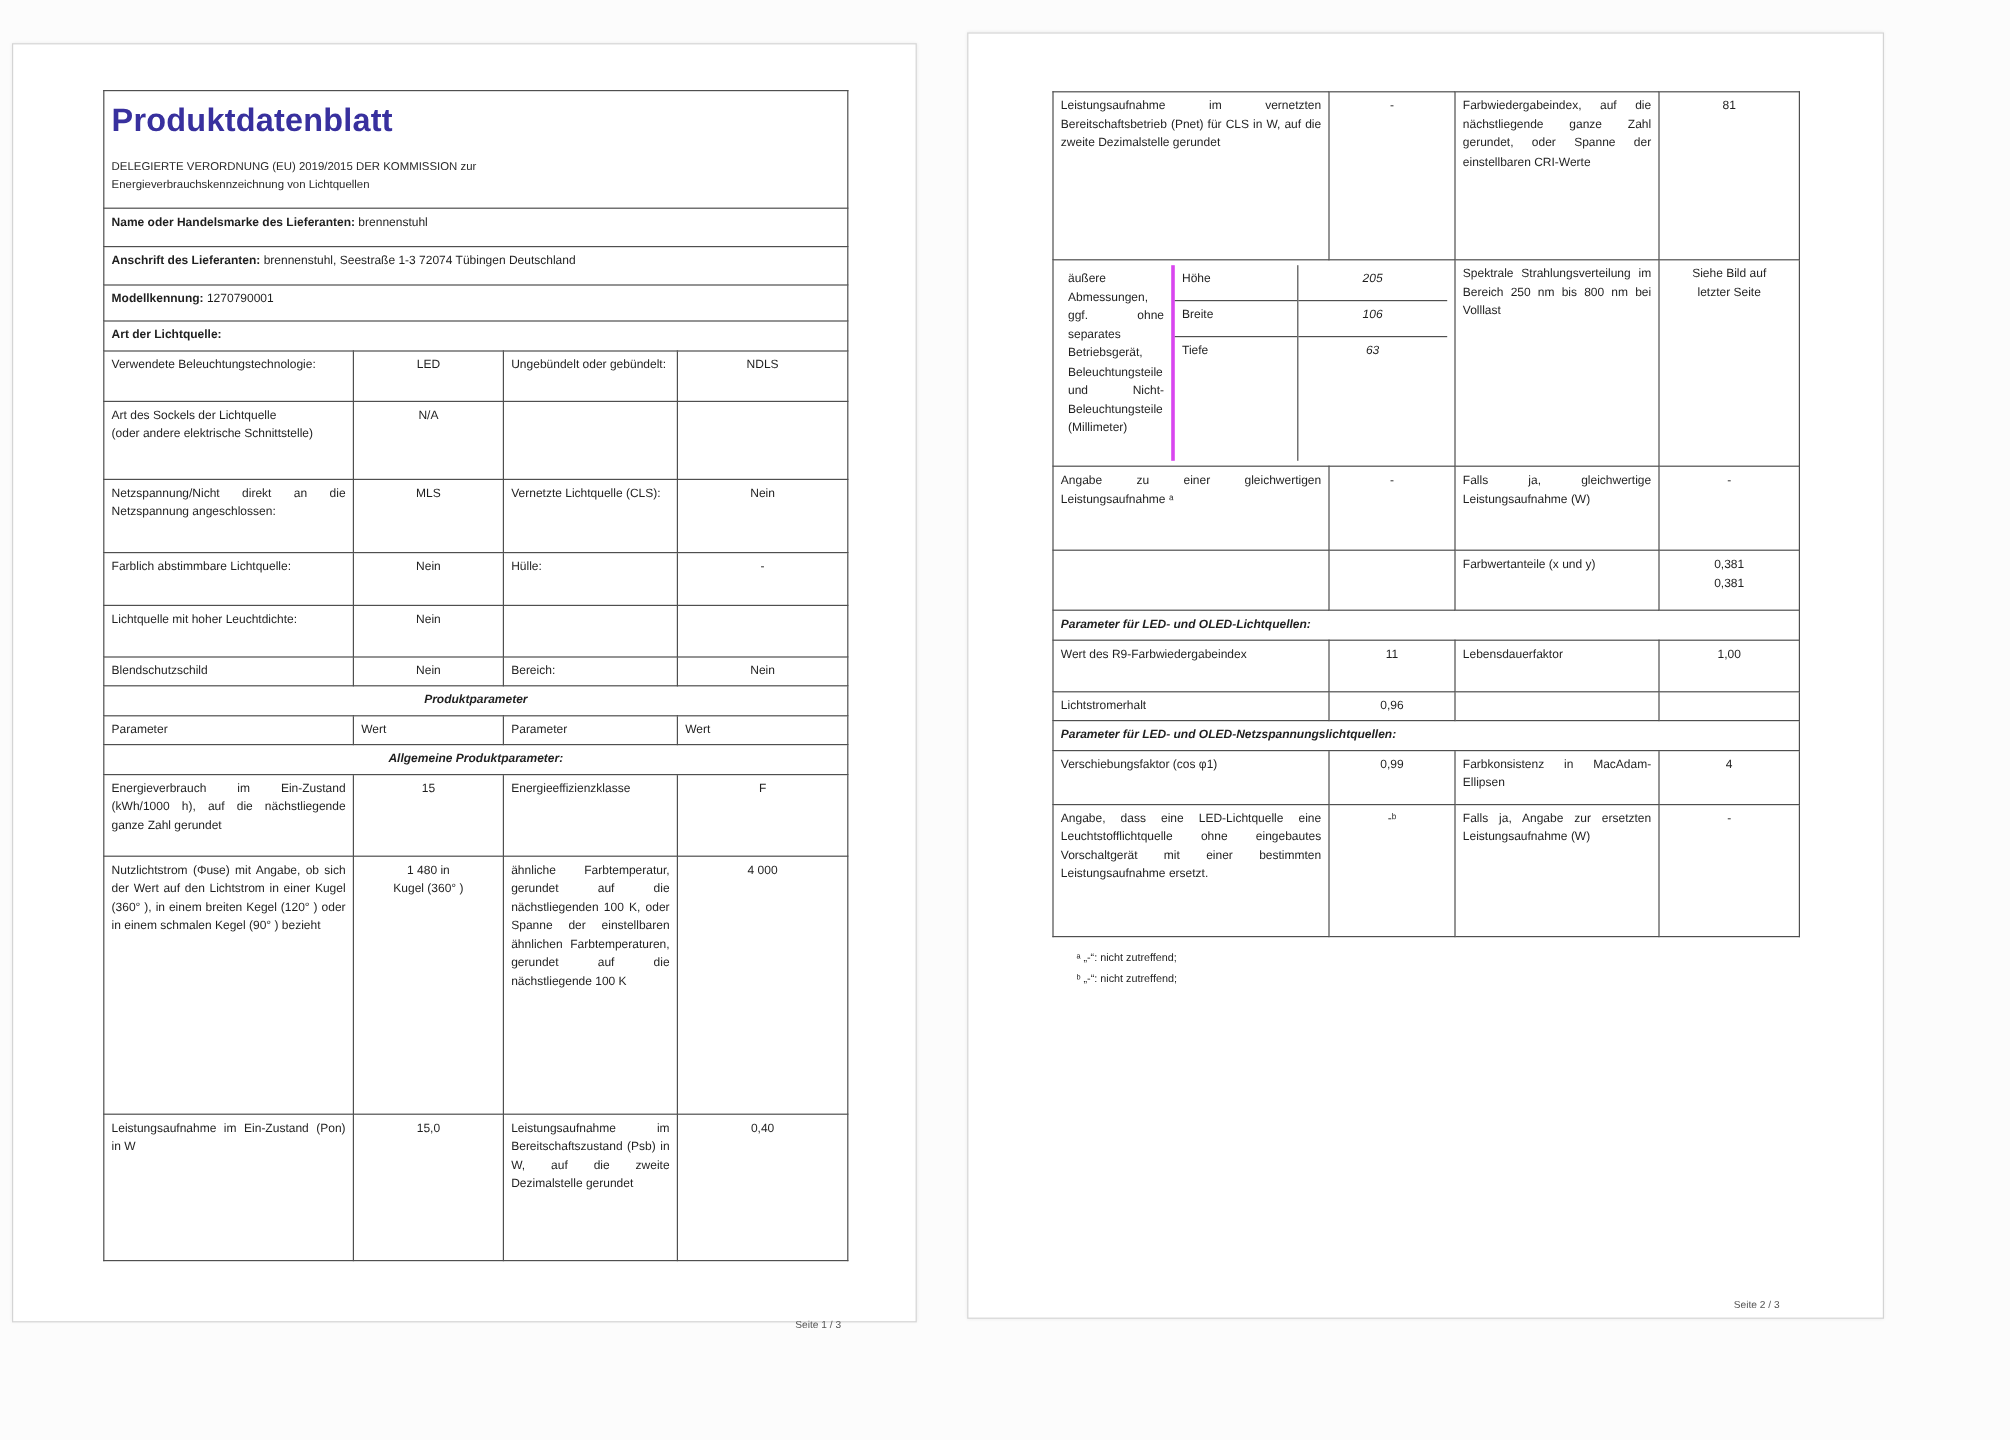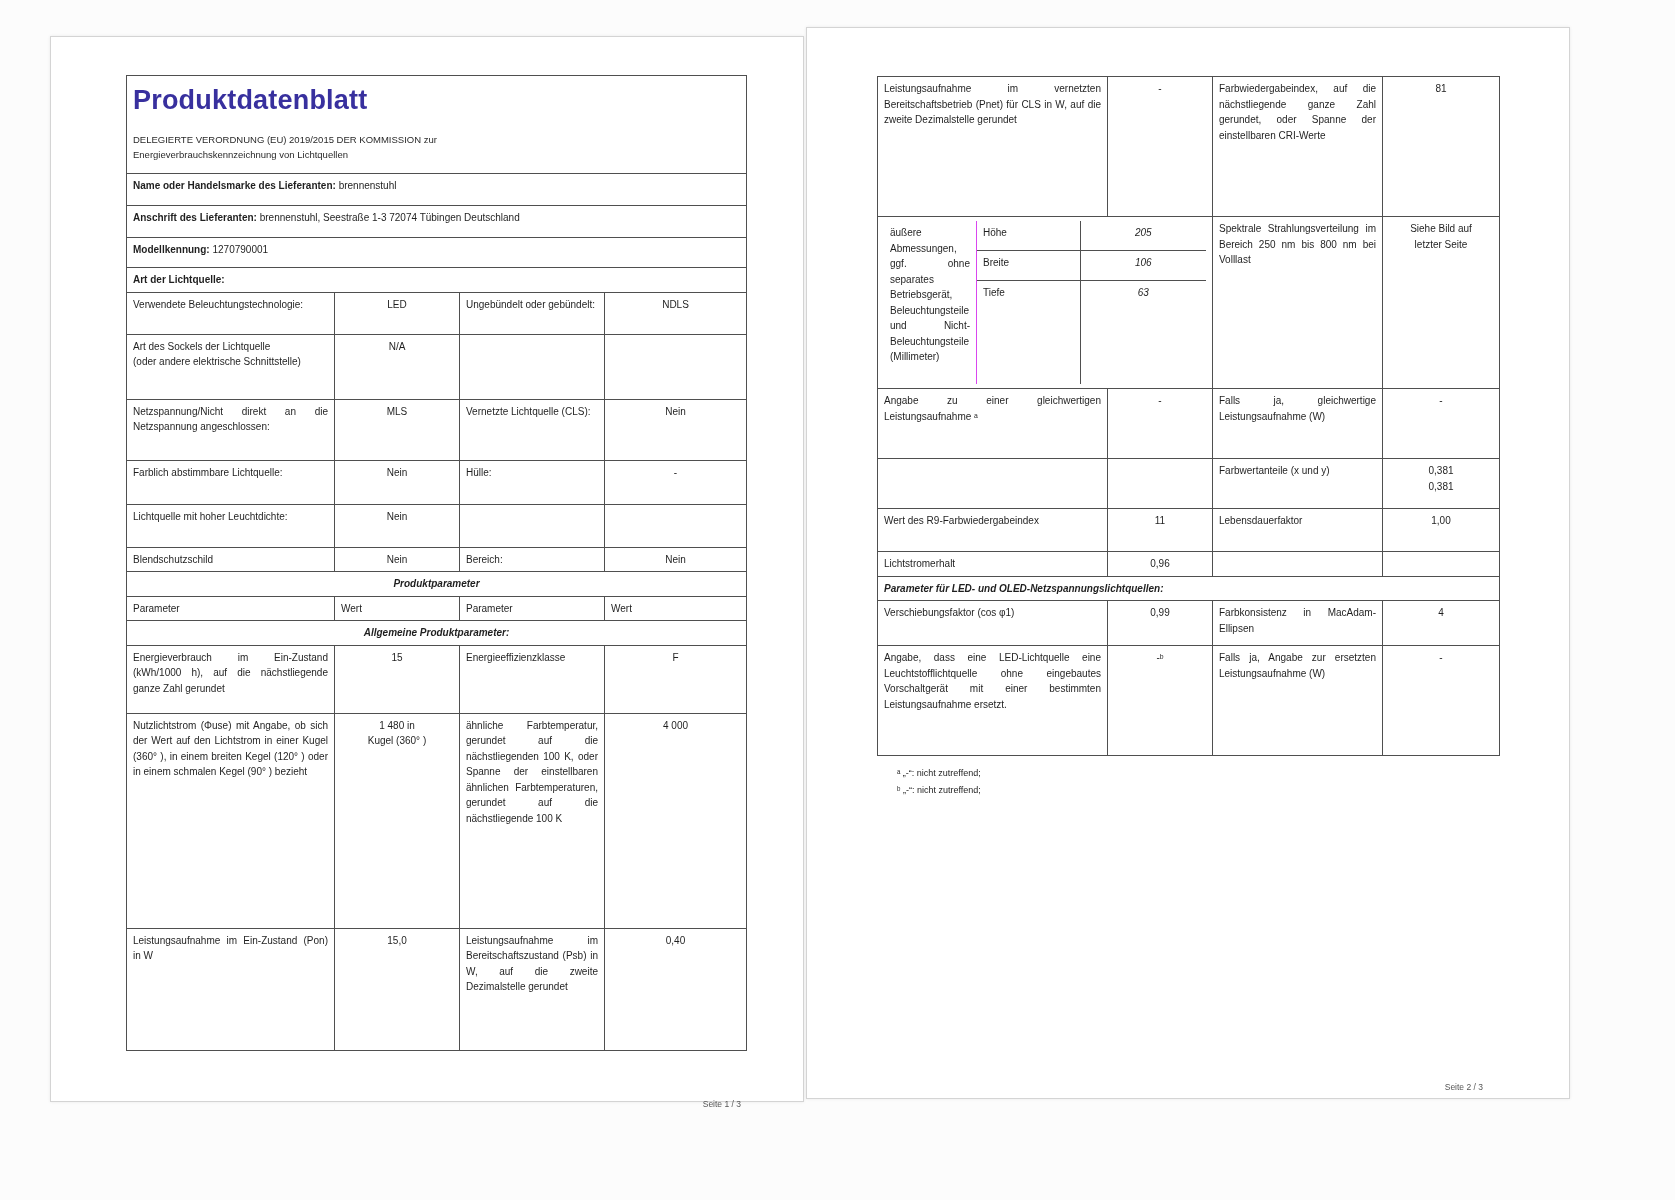--- a/index.html
+++ b/index.html
@@ -10,21 +10,21 @@
     color:#1f1f1f;
     position:relative;
     overflow:hidden;
   }
   .page{
     position:absolute;
     background:#ffffff;
     border:1px solid #d4d4d4;
     box-shadow:0 0 3px rgba(0,0,0,0.08);
   }
-  #page1{left:10px;top:36px;width:752px;height:1064px;margin-left:40px;}
+  #page1{left:10px;top:36px;width:752px;height:1064px;}
   #page2{left:806px;top:27px;width:762px;height:1070px;}
   .content{position:absolute;}
   #page1 .content{left:75px;top:38px;width:620px;}
   #page2 .content{left:70px;top:48px;width:622px;}
 
   table.doc{
     border-collapse:collapse;
     width:100%;
     table-layout:fixed;
     font-size:10px;
@@ -64,21 +64,21 @@
   
   td.dims-cell{padding:0;}
   .dims-wrap{display:flex;height:100%;min-height:163px;}
   .dims-label{
     width:92px;padding:4px 6px;
     text-align:justify;text-align-last:left;
     box-sizing:border-box;
   }
   .dims-table{
     flex:1;display:flex;
-    border-left:1px solid #d946ef;
+    border-left:3px solid #d946ef;
   }
   .dims-keys{width:45%;}
   .dims-vals{width:55%;border-left:1px solid #4f4f4f;font-style:italic;}
   .dcell{height:30px;box-sizing:border-box;padding:4px 6px;}
   .dcell.line{border-bottom:1px solid #4f4f4f;}
   .dims-vals .dcell{text-align:center;}
 
   .footnotes{margin-top:9px;margin-left:20px;font-size:9px;line-height:1.9;color:#1f1f1f;}
   .page-footer{
     position:absolute;
@@ -254,20 +254,23 @@
           <td class="v">-</td>
         </tr>
         <tr style="height:50px">
           <td class="p"></td>
           <td class="v"></td>
           <td class="p">Farbwertanteile (x und y)</td>
           <td class="v">0,381
 0,381</td>
         </tr>
 
+        <tr style="height:22px">
+          <td colspan="4" class="band-left">Parameter für LED- und OLED-Lichtquellen:</td>
+        </tr>
         <tr style="height:43px">
           <td class="p">Wert des R9-Farbwiedergabeindex</td>
           <td class="v">11</td>
           <td class="p">Lebensdauerfaktor</td>
           <td class="v">1,00</td>
         </tr>
         <tr style="height:23px">
           <td class="p">Lichtstromerhalt</td>
           <td class="v">0,96</td>
           <td class="p"></td>

